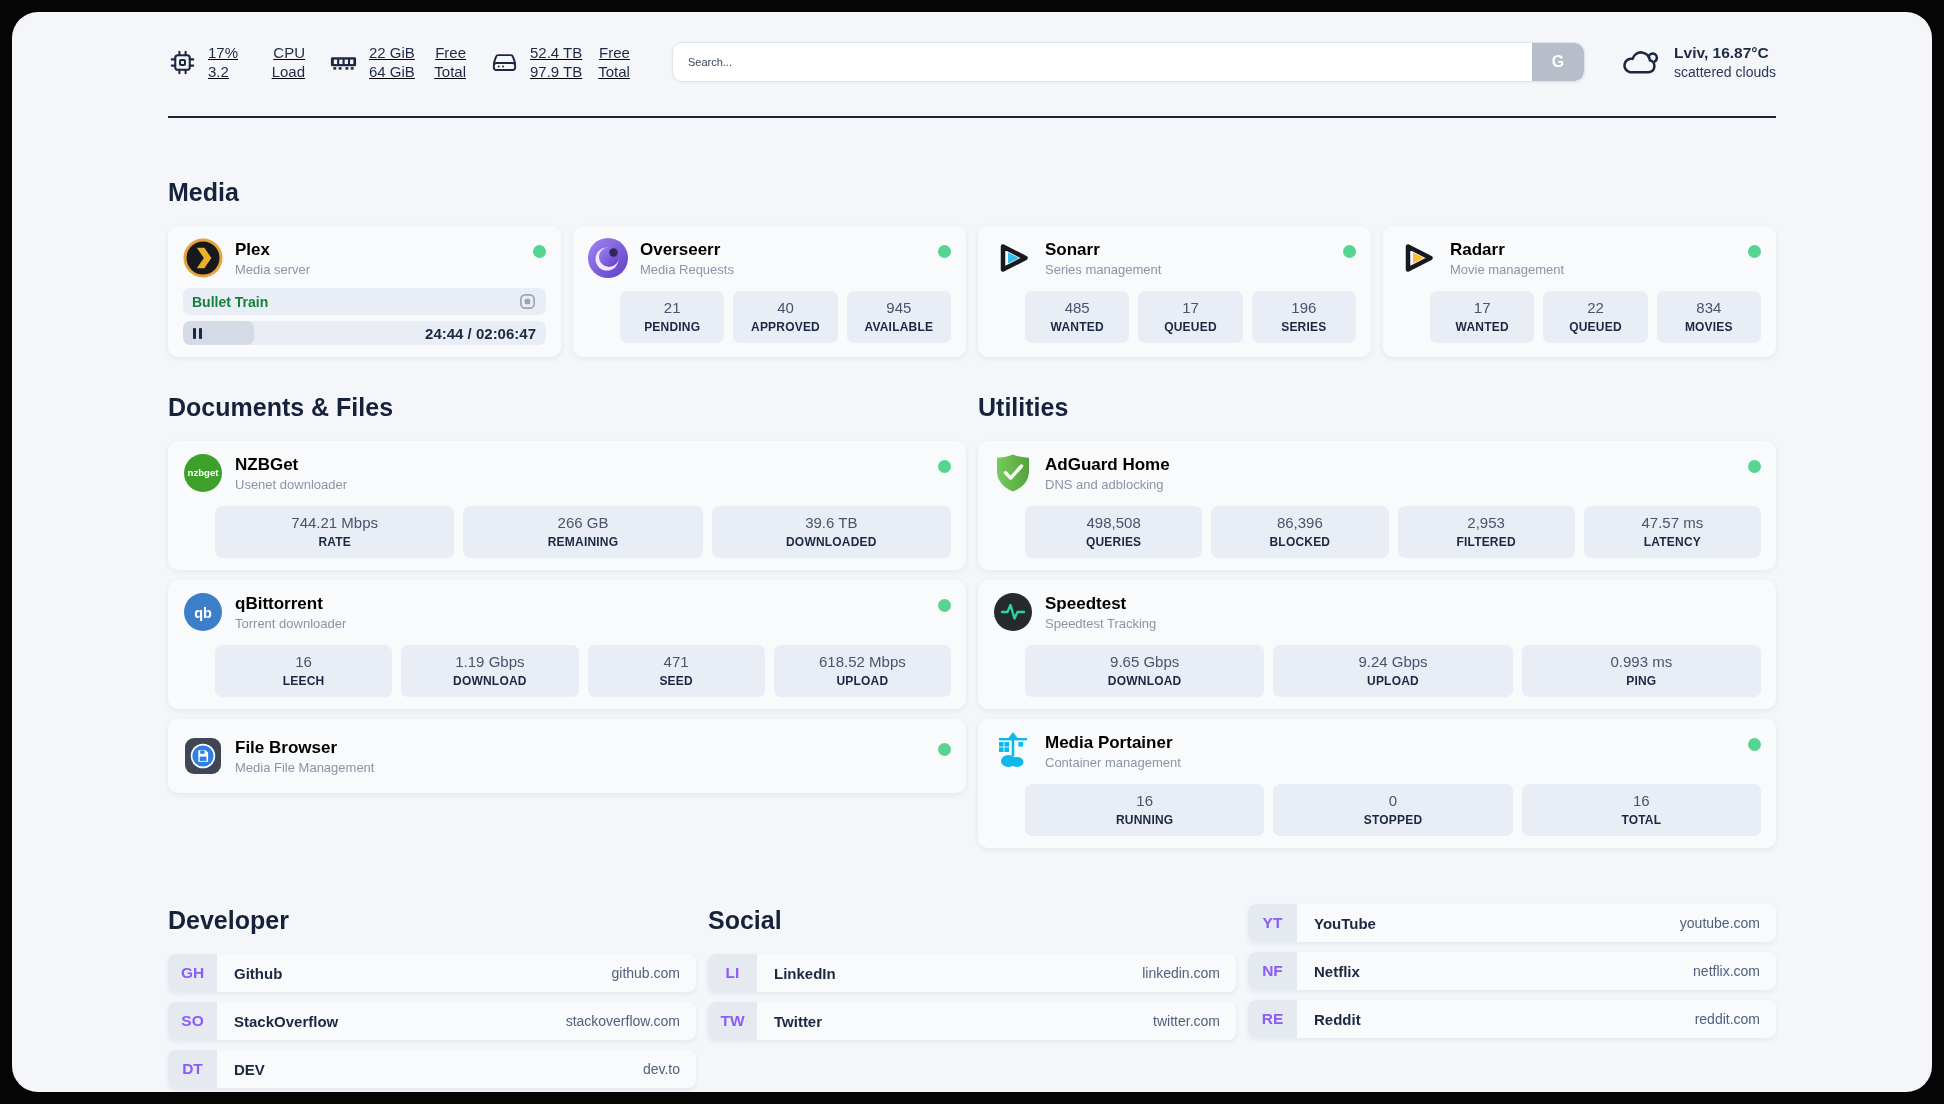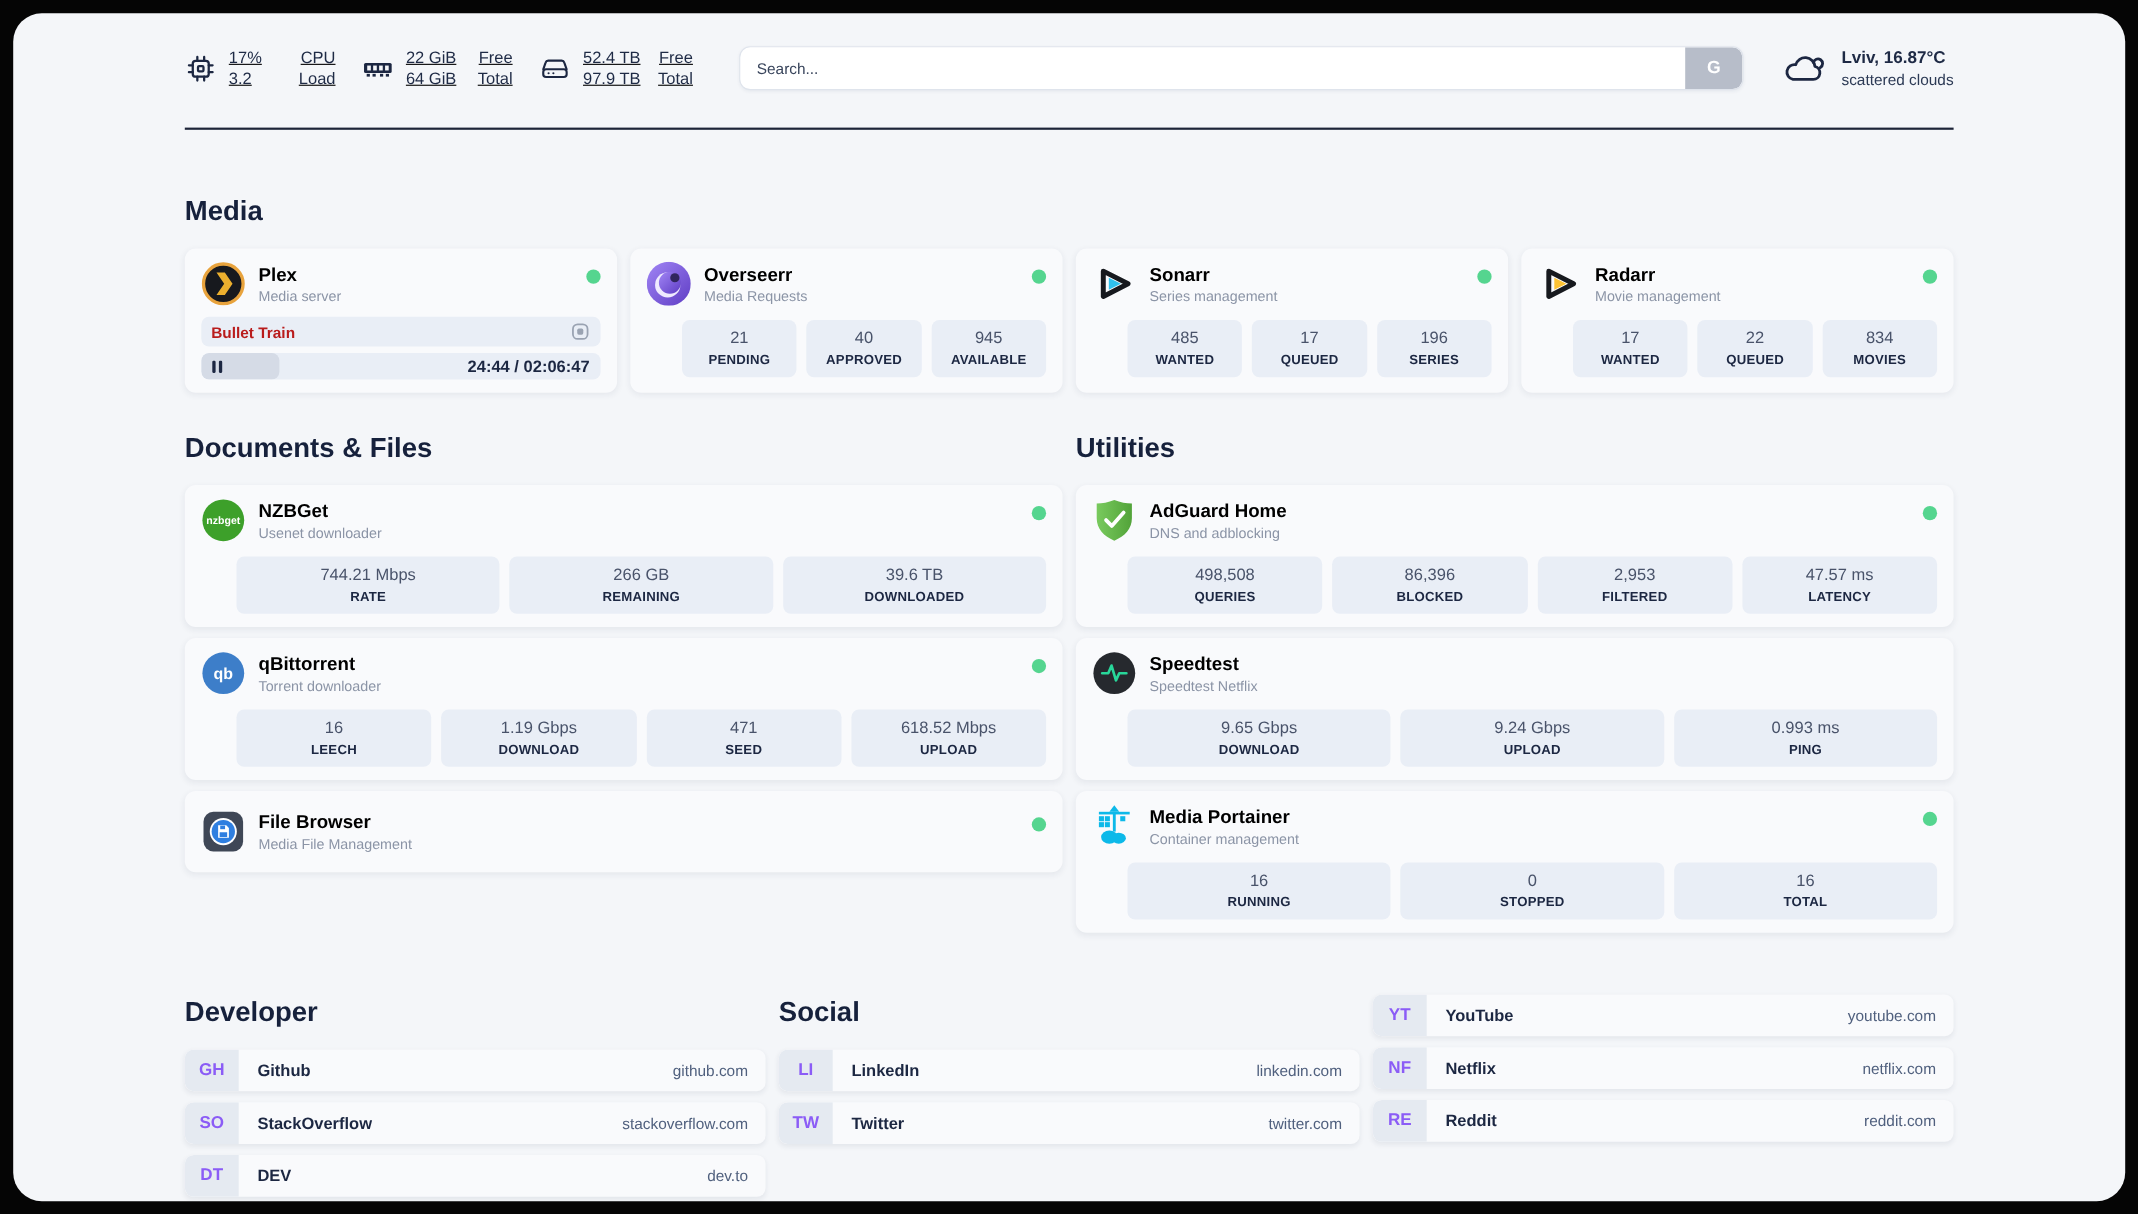--- a/index.html
+++ b/index.html
@@ -16,21 +16,21 @@
   .m-grid{display:grid;grid-template-columns:1fr auto;column-gap:16px;min-width:97px;
           font-size:15px;color:#1e2a45;line-height:19px;font-weight:500;}
   .m-lab{text-align:right;}
   .m-bar{margin-top:5px;height:5px;border-radius:3px;background:#c9cfda;position:relative;overflow:hidden;}
   .m-fill{position:absolute;left:0;top:0;bottom:0;border-radius:3px;background:#3d4659;}
 
   .searchbox{flex:1;margin:0 34px 0 18px;height:38px;background:#ffffff;border:1px solid #dfe4ec;
              border-radius:10px;display:flex;align-items:stretch;overflow:hidden;
              box-shadow:0 1px 3px rgba(25,39,70,.05);}
   .searchbox input{flex:1;border:none;outline:none;background:transparent;padding:0 15px;
-                   font-size:14px;color:#ec4899;font-family:inherit;}
+                   font-size:11px;color:#ec4899;font-family:inherit;}
   .searchbox input::placeholder{color:#39455c;opacity:1;}
   .g-btn{width:52px;background:#b7bdc9;color:#ffffff;font-size:16px;font-weight:600;
          display:flex;align-items:center;justify-content:center;border:none;cursor:pointer;
          border-radius:0 9px 9px 0;}
   .weather{display:flex;align-items:center;gap:13px;}
   .weather .wicon{width:42px;height:34px;}
   .w-line1{font-size:15.5px;font-weight:600;color:#1e2a45;line-height:20px;}
   .w-line2{font-size:14px;color:#2c3a55;line-height:18px;}
 
   .divider{height:2px;background:#1c2438;border:none;margin:22px 0 0;}
@@ -53,21 +53,21 @@
 
   .stats{margin-top:13px;display:flex;gap:9px;padding-left:32px;}
   .tile{flex:1;background:#e9eef6;border-radius:7px;padding:7px 4px 8px;text-align:center;min-width:0;}
   .t-val{font-size:15px;color:#49536a;line-height:19px;white-space:nowrap;overflow:hidden;}
   .t-lab{font-size:12px;font-weight:700;color:#1c2742;line-height:15px;margin-top:3px;
          letter-spacing:.2px;white-space:nowrap;overflow:hidden;}
 
   
   .np-row{margin-top:10px;height:27px;background:#e9eef6;border-radius:7px;display:flex;
           align-items:center;padding:0 9px;}
-  .np-title{font-size:14px;font-weight:600;color:#b91c1c;text-align:center;}
+  .np-title{font-size:14px;font-weight:600;color:#15803d;text-align:center;}
   .cast{margin-left:auto;width:19px;height:19px;}
   .pg-row{margin-top:6px;height:24px;background:#e9eef6;border-radius:7px;position:relative;
           display:flex;align-items:center;padding:0 10px;overflow:hidden;}
   .pg-fill{position:absolute;left:0;top:0;bottom:0;background:#d5dbe6;border-radius:7px;}
   .pause{position:relative;display:flex;gap:3px;}
   .pause i{width:3.2px;height:11px;background:#1c2742;border-radius:1px;display:block;}
   .pg-time{margin-left:auto;position:relative;font-weight:700;font-size:15px;color:#1c2742;}
 
   .two-col{margin-top:34px;display:grid;grid-template-columns:1fr 1fr;gap:12px;}
   .col-stack{display:flex;flex-direction:column;gap:10px;}
@@ -456,21 +456,21 @@
         <div class="card">
           <div class="c-head">
             <span class="c-ico">
               <svg viewBox="0 0 40 40">
                 <circle cx="20" cy="20" r="19" fill="#26292e"></circle>
                 <polyline points="9,20 14.5,20 17.5,13 21.5,26.5 24.5,20 31,20" fill="none" stroke="#28d79a" stroke-width="2.4" stroke-linejoin="round" stroke-linecap="round"></polyline>
               </svg>
             </span>
             <span class="c-names">
               <span class="c-name">Speedtest</span>
-              <span class="c-sub">Speedtest Netflix</span>
+              <span class="c-sub">Speedtest Tracking</span>
             </span>
           </div>
           <div class="stats">
             <span class="tile">
               <div class="t-val">9.65 Gbps</div>
               <div class="t-lab">DOWNLOAD</div>
               </span>
             <span class="tile">
               <div class="t-val">9.24 Gbps</div>
               <div class="t-lab">UPLOAD</div>

